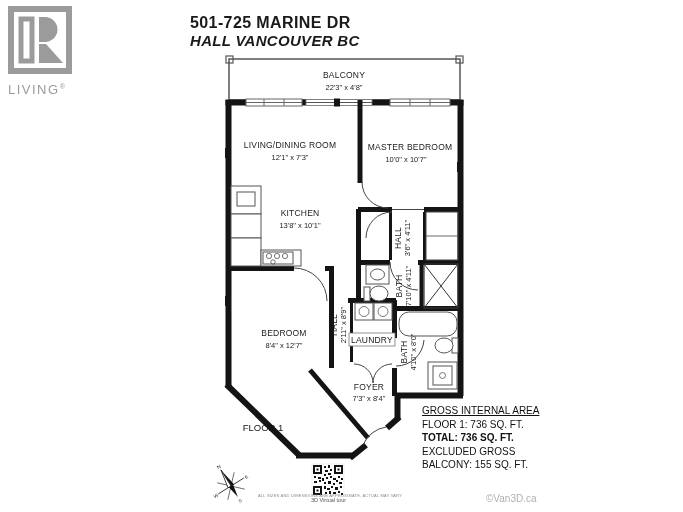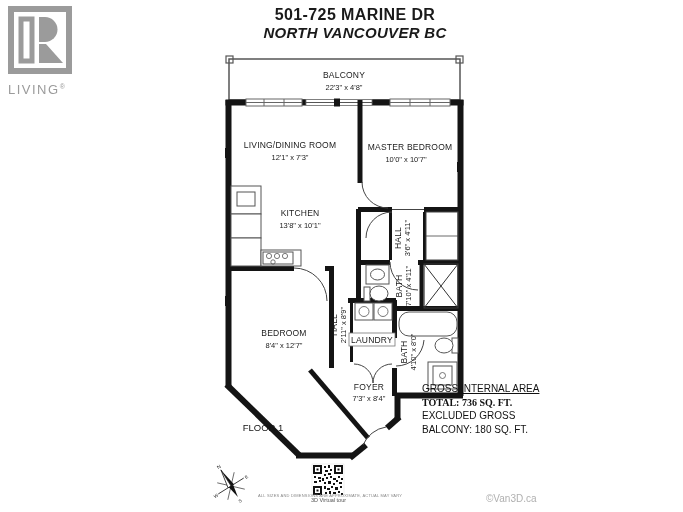--- a/index.html
+++ b/index.html
@@ -4,27 +4,27 @@
 <style>
   html,body{margin:0;padding:0;}
   body{
     width:683px;height:512px;position:relative;background:#ffffff;
     font-family:"Liberation Sans",sans-serif;color:#1a1a1a;overflow:hidden;
   }
   
   .logo-wrap{position:absolute;left:8px;top:6px;width:80px;}
   .logo-text{color:#9b9b9b;font-size:13px;letter-spacing:1.5px;margin-top:2px;}
   .logo-text sup{font-size:7px;}
-  .title-block{position:absolute;left:190px;top:6px;width:330px;text-align:center;}
+  .title-block{position:absolute;left:190px;top:14px;width:330px;}
   .title{font-size:16px;font-weight:bold;letter-spacing:.4px;}
   .subtitle{font-size:15px;font-weight:bold;font-style:italic;letter-spacing:.3px;}
   
-  .area-summary{position:absolute;left:422px;top:382px;font-size:10px;line-height:13.5px;color:#111;}
+  .area-summary{position:absolute;left:422px;top:404px;font-size:10px;line-height:13.5px;color:#111;}
   .area-summary .head{text-decoration:underline;}
-  .area-summary .bold{font-weight:bold;font-family:Liberation Serif, serif;}
+  .area-summary .bold{font-weight:bold;}
   
   .disclaimer{position:absolute;left:258px;top:493px;font-size:4px;color:#888;letter-spacing:.2px;}
   .qr-caption{position:absolute;left:311px;top:497px;font-size:5.5px;color:#555;}
   .copyright{position:absolute;left:486px;top:493px;font-size:10px;color:#b0b0b0;}
   
   .plan{position:absolute;left:0;top:0;}
   text.room{font-family:"Liberation Sans",sans-serif;font-size:8.5px;fill:#1a1a1a;letter-spacing:.2px;}
   text.dims{font-family:"Liberation Sans",sans-serif;font-size:7.5px;fill:#1a1a1a;}
   text.floor{font-family:"Liberation Sans",sans-serif;font-size:9.5px;fill:#111;}
   .wall{stroke:#141414;fill:none;}
@@ -39,21 +39,21 @@
     <rect x="3" y="3" width="58" height="62" fill="none" stroke="#9b9b9b" stroke-width="6"></rect>
     <rect x="13" y="13" width="11" height="42" fill="#ffffff" stroke="#9b9b9b" stroke-width="5"></rect>
     <path d="M31,11 h6 a12.5,12.5 0 0 1 0,25 h-6 z" fill="#9b9b9b"></path>
     <polygon points="31,38 38,38 55,57 31,57" fill="#9b9b9b"></polygon>
   </svg>
   <div class="logo-text"><span>LIVING</span><sup>®</sup></div>
 </div>
 
 <div class="title-block">
   <div class="title">501-725 MARINE DR</div>
-  <div class="subtitle">NORTH VANCOUVER BC</div>
+  <div class="subtitle">HALL VANCOUVER BC</div>
 </div>
 
 <svg class="plan" width="683" height="512" viewBox="0 0 683 512">
 
   <g>
     <rect x="229" y="59" width="231" height="41" fill="none" stroke="#555" stroke-width="1.5"></rect>
     <rect x="226" y="56" width="7" height="7" fill="none" stroke="#555" stroke-width="1.2"></rect>
     <rect x="456" y="56" width="7" height="7" fill="none" stroke="#555" stroke-width="1.2"></rect>
   </g>
 
@@ -271,20 +271,21 @@
       <rect x="17" y="27" width="2" height="3"></rect>
         <rect x="21" y="28" width="3" height="2"></rect>
         <rect x="26" y="27" width="2" height="2"></rect>
       <rect x="29" y="29" width="2" height="2"></rect>
     </g>
   </g>
 </svg>
 
 <div class="area-summary">
   <div class="head">GROSS INTERNAL AREA</div>
+  <div>FLOOR 1: 736 SQ. FT.</div>
   <div class="bold">TOTAL: 736 SQ. FT.</div>
   <div>EXCLUDED GROSS</div>
-  <div>BALCONY: 180 SQ. FT.</div>
+  <div>BALCONY: 155 SQ. FT.</div>
 </div>
 
 <div class="disclaimer">ALL SIZES AND DIMENSIONS ARE APPROXIMATE, ACTUAL MAY VARY</div>
 <div class="qr-caption">3D Virtual tour</div>
 <div class="copyright">©Van3D.ca</div>
 
 </body></html>

